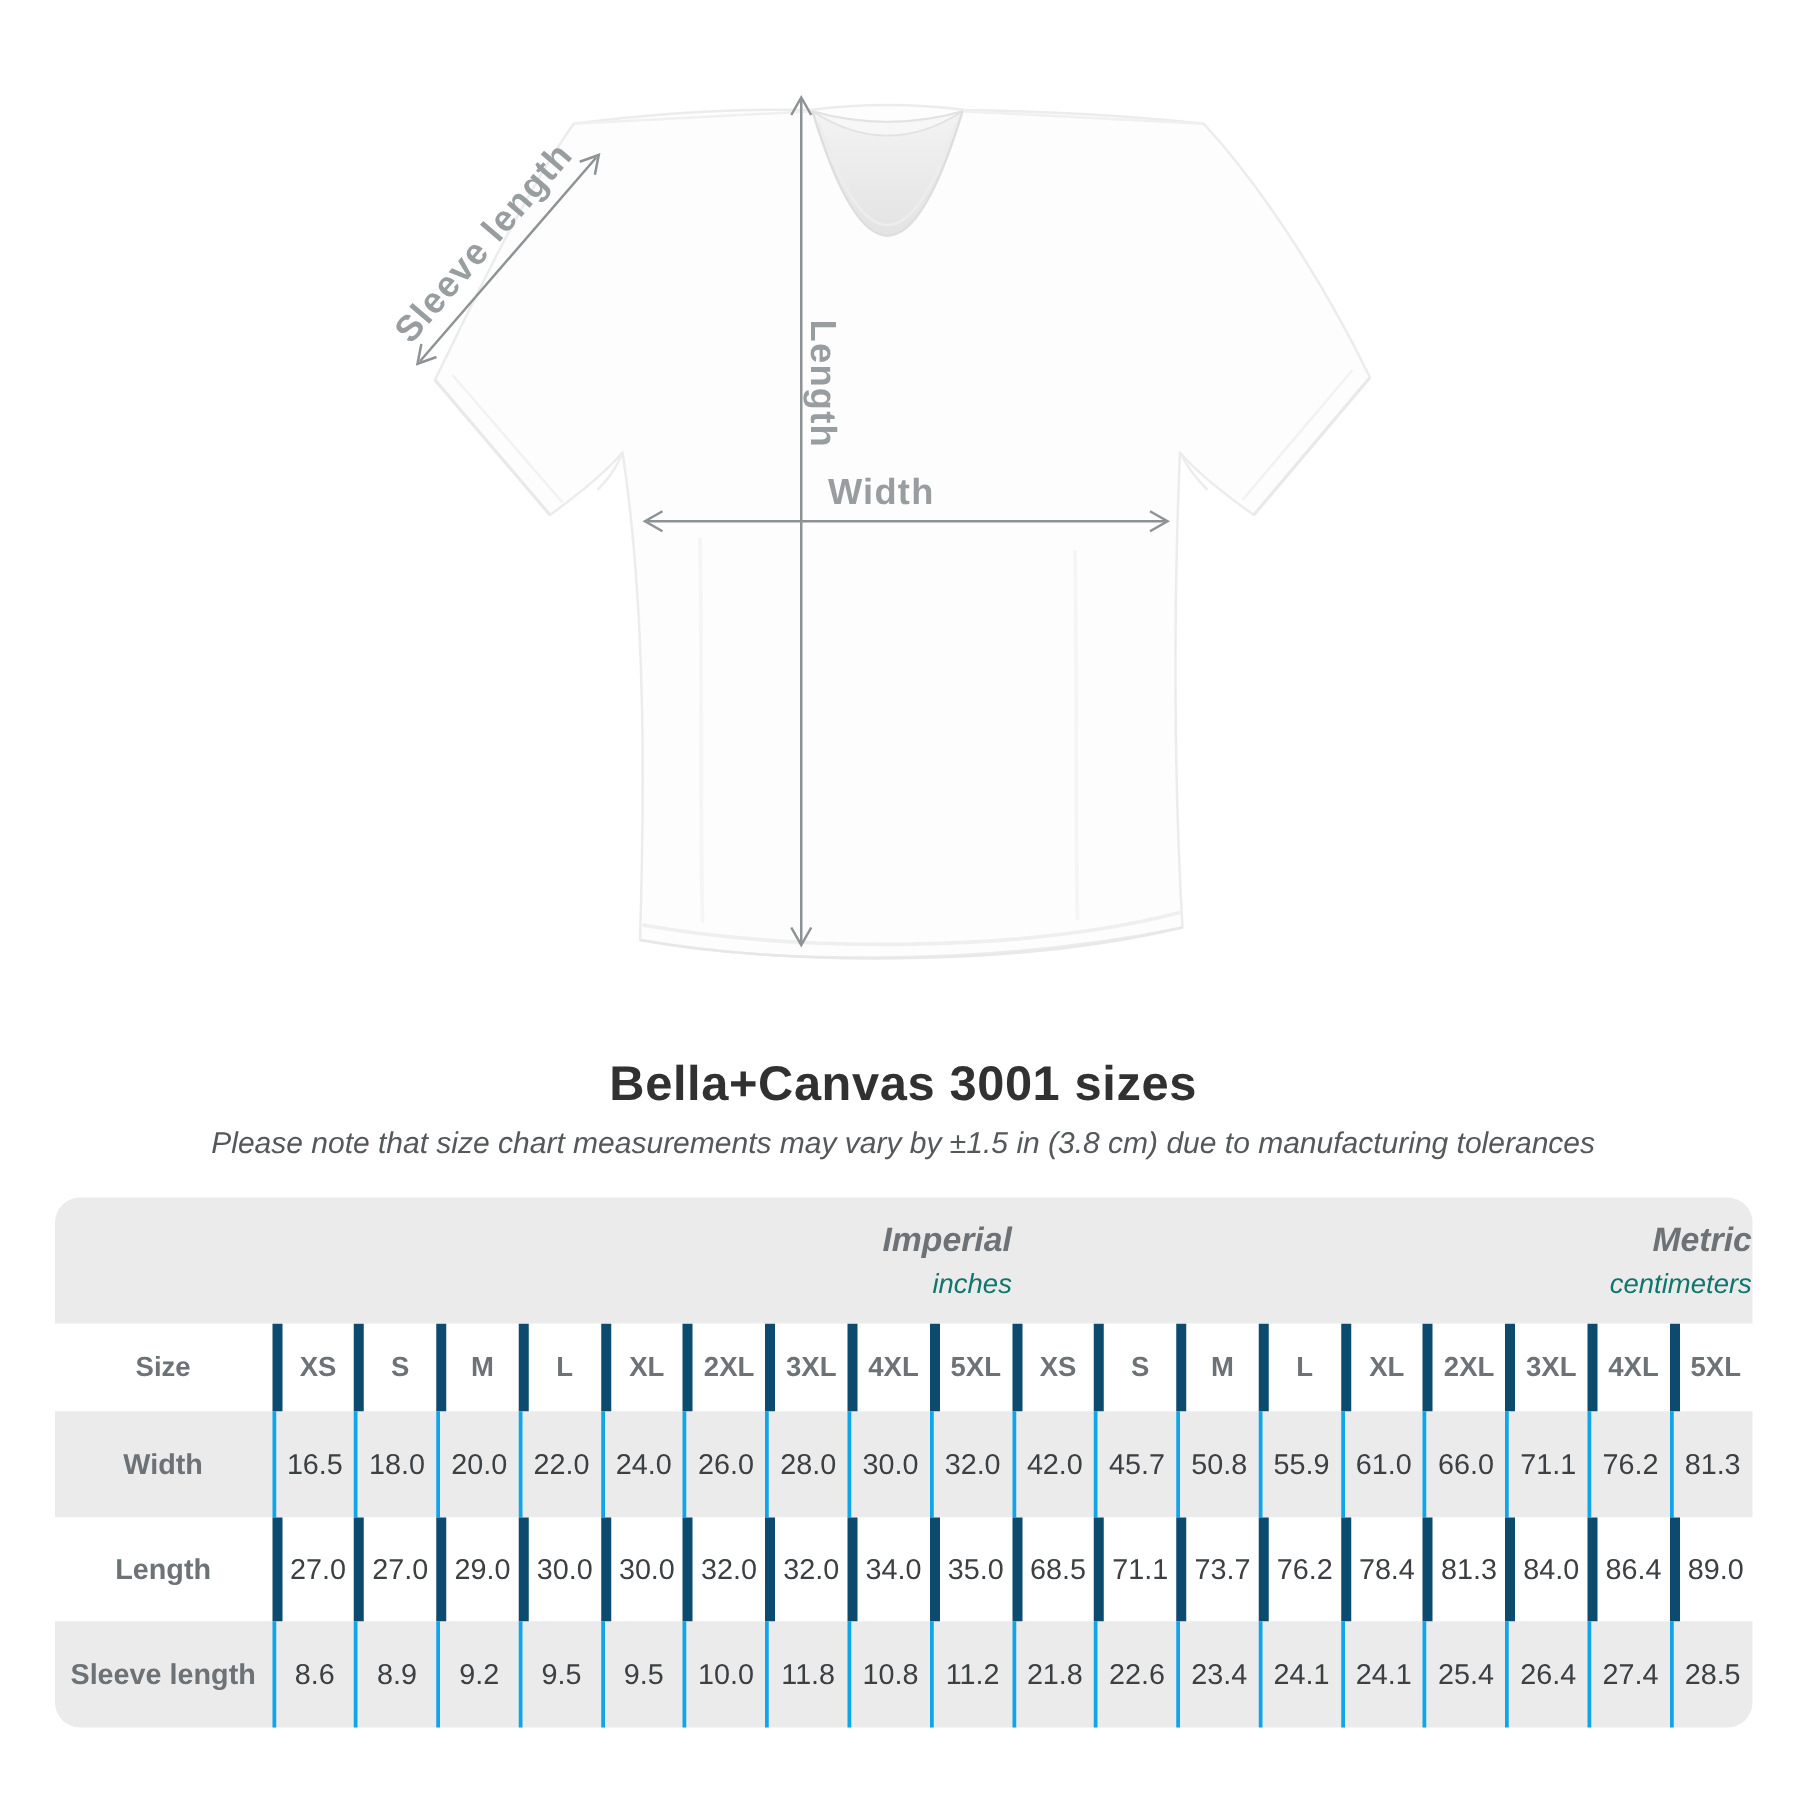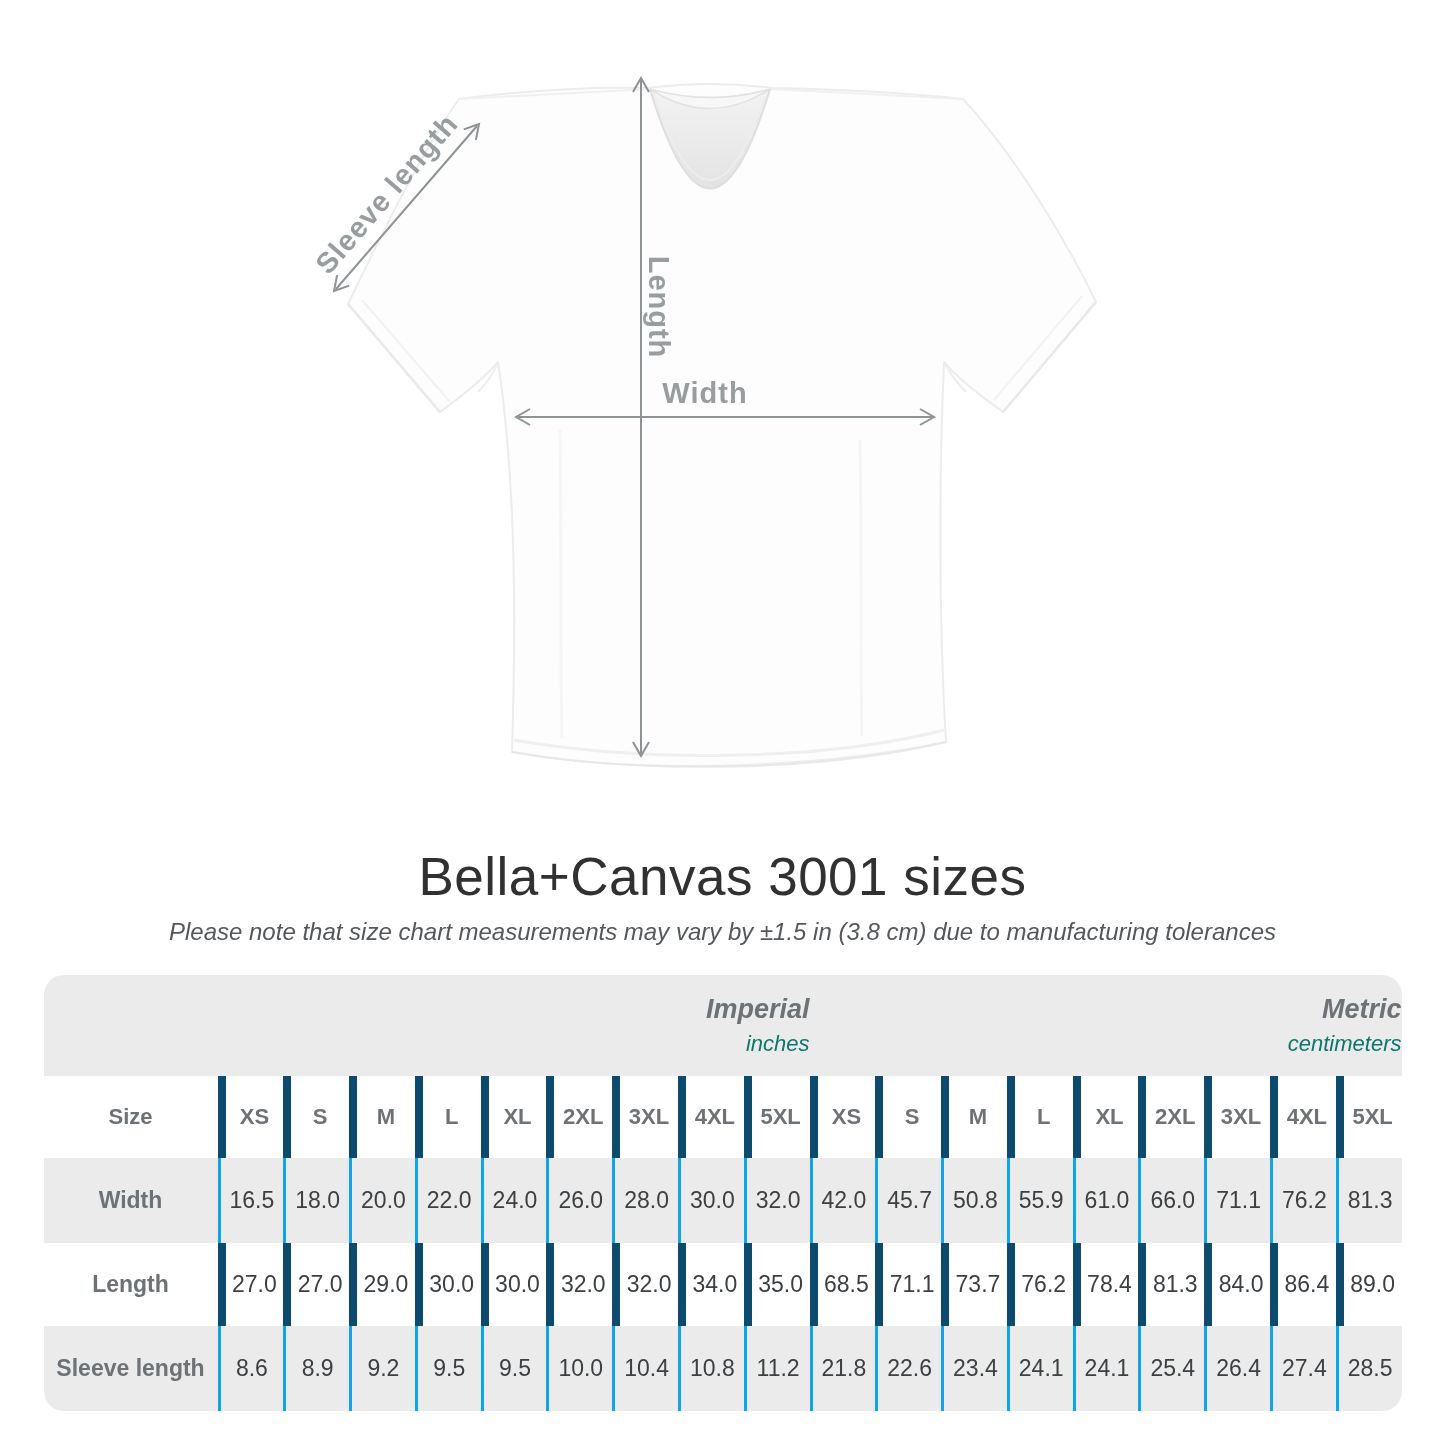--- a/index.html
+++ b/index.html
@@ -8,21 +8,21 @@
     font-family:"Liberation Sans","DejaVu Sans",sans-serif;
     -webkit-font-smoothing:antialiased;
   }
   
   .shirt-section{position:relative;width:1445px;height:812px;}
   .shirt-section svg{display:block;}
   .diag-label{font-weight:bold;fill:#989da0;font-size:29px;letter-spacing:1px;}
   .arrow{stroke:#8d9295;stroke-width:2;fill:none;}
   
   .title-block{text-align:center;margin-top:34px;}
-  .page-title{margin:0;font-size:53px;font-weight:normal;color:#313131;letter-spacing:.5px;}
+  .page-title{margin:0;font-size:39px;font-weight:bold;color:#313131;letter-spacing:.5px;}
   .page-subtitle{margin:11px 0 0 0;font-size:24px;font-style:italic;color:#54585b;}
   
   .size-table{
     width:1358px;margin:29px auto 0 auto;border-radius:20px;
   }
   .t-head{
     display:grid;grid-template-columns:174px repeat(18,1fr);
     background:#ebebeb;border-radius:20px 20px 0 0;height:101px;
   }
   .unit-group{display:flex;flex-direction:column;align-items:flex-end;justify-content:center;gap:6px;}
@@ -32,21 +32,21 @@
   .unit-sublabel{font-size:22px;font-style:italic;color:#0f766e;}
   .t-row{display:grid;grid-template-columns:174px repeat(18,1fr);}
   .t-row.white{background:#ffffff;}
   .t-row.gray{background:#ebebeb;}
   .t-row .cell{display:flex;align-items:center;justify-content:center;
     font-size:23px;color:#3c4043;}
   .t-row.white .cell:nth-child(n+2){border-left:8px solid #0c4a6e;}
   .t-row.gray  .cell:nth-child(n+2){border-left:3px solid #0ea5e9;}
   .t-row .cell.metric-start{border-left-width:3px;}
   .t-row .cell.label{font-weight:bold;color:#6d7276;justify-content:center;}
-  .t-row.size-row{height:82px;}
+  .t-row.size-row{height:70px;}
   .t-row.size-row .cell{font-weight:bold;color:#6d7276;font-size:22px;}
   .t-row.r-width{height:85px;}
   .t-row.r-length{height:83px;}
   .t-row.r-sleeve{height:85px;border-radius:0 0 20px 20px;}
 </style>
 </head>
 <body>
 
 <div class="shirt-section">
   <svg width="1445" height="812" viewBox="0 0 1445 812">
@@ -215,21 +215,21 @@
     </div>
 
   <div class="t-row gray r-sleeve">
     <div class="cell label">Sleeve length</div>
   <div class="cell">8.6</div>
       <div class="cell">8.9</div>
       <div class="cell">9.2</div>
       <div class="cell">9.5</div>
       <div class="cell">9.5</div>
       <div class="cell">10.0</div>
-      <div class="cell">10.4</div>
+      <div class="cell">11.8</div>
       <div class="cell">10.8</div>
       <div class="cell">11.2</div>
       <div class="cell metric-start">21.8</div>
       <div class="cell">22.6</div>
       <div class="cell">23.4</div>
       <div class="cell">24.1</div>
       <div class="cell">24.1</div>
       <div class="cell">25.4</div>
       <div class="cell">26.4</div>
       <div class="cell">27.4</div>

